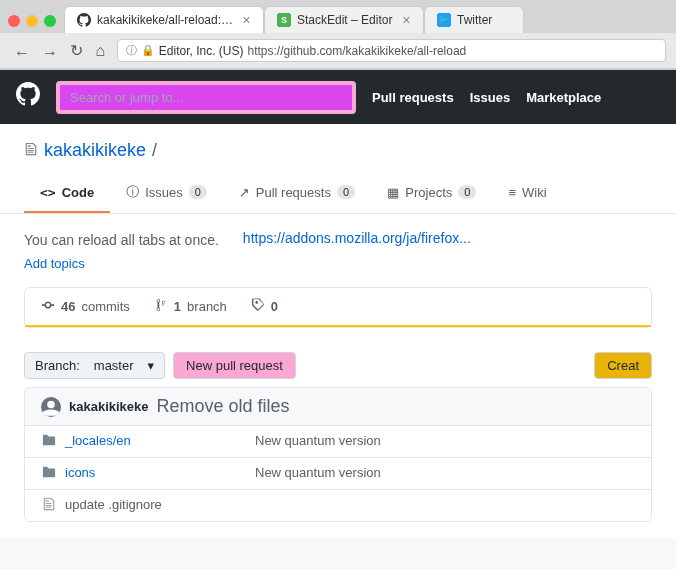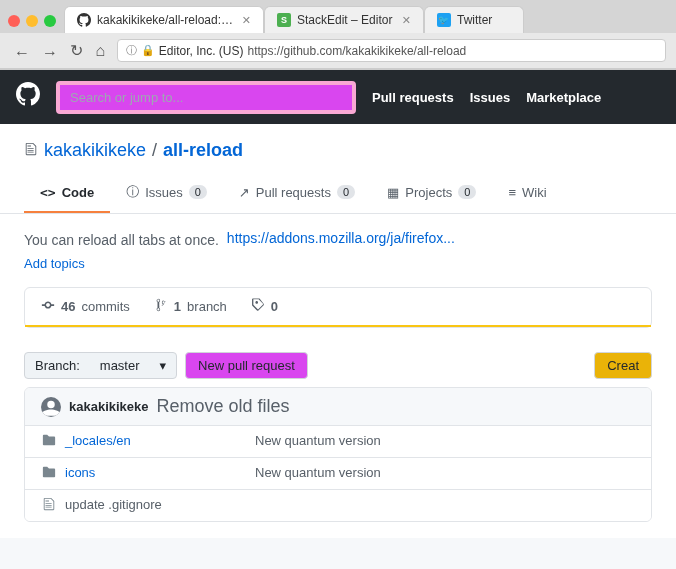--- a/index.html
+++ b/index.html
@@ -44,34 +44,34 @@
     .repo-name { color: #0366d6; text-decoration: none; font-weight: 600; }
 
     
     .repo-tabs { display: flex; gap: 0; }
     .repo-tab { display: flex; align-items: center; gap: 6px; padding: 10px 16px; font-size: 13px; color: #586069; border-bottom: 2px solid transparent; cursor: pointer; text-decoration: none; white-space: nowrap; }
     .repo-tab.active { color: #24292e; border-bottom-color: #f6803d; font-weight: 600; }
     .repo-tab .badge { background: #e1e4e8; color: #24292e; border-radius: 20px; padding: 1px 6px; font-size: 11px; }
 
     
     .repo-content { background: #fff; padding: 16px 24px; }
-    .repo-desc { display: flex; align-items: flex-start; gap: 8px; margin-bottom: 4px; }
+    .repo-desc { display: flex; align-items: flex-start; gap: 24px; margin-bottom: 4px; }
     .repo-desc-text { color: #586069; font-size: 14px; line-height: 1.5; }
     .repo-desc-link { color: #0366d6; text-decoration: none; }
     .add-topics { color: #0366d6; font-size: 13px; text-decoration: none; cursor: pointer; }
 
     
     .stats-bar { border: 1px solid #e1e4e8; border-radius: 6px; margin: 16px 0; background: #fff; }
     .stats-inner { display: flex; padding: 10px 16px; gap: 24px; align-items: center; border-bottom: 2px solid #f9c513; }
     .stat-item { display: flex; align-items: center; gap: 6px; font-size: 13px; color: #586069; }
 
     
     .branch-row { display: flex; align-items: center; gap: 8px; padding: 8px 0; }
-    .branch-btn { display: flex; align-items: center; gap: 20px; padding: 5px 10px; border: 1px solid #d1d5da; border-radius: 4px; background: #eff3f6; font-size: 13px; cursor: pointer; color: #24292e; }
-    .pull-req-btn { padding: 5px 12px; border: 1px solid #d1d5da; border-radius: 4px; background: #d946ef; font-size: 13px; cursor: pointer; color: #24292e; }
+    .branch-btn { display: flex; align-items: center; gap: 14px; padding: 5px 10px; border: 1px solid #d1d5da; border-radius: 4px; background: #eff3f6; font-size: 13px; cursor: pointer; color: #24292e; }
+    .pull-req-btn { padding: 5px 12px; border: 1px solid #d1d5da; border-radius: 4px; background: #f9a8d4; font-size: 13px; cursor: pointer; color: #24292e; }
     .create-btn { padding: 5px 12px; border: 1px solid #d1d5da; border-radius: 4px; background: #eab308; font-size: 13px; cursor: pointer; color: #24292e; margin-left: auto; }
 
     
     .file-table { border: 1px solid #e1e4e8; border-radius: 6px; overflow: hidden; }
     .commit-row { display: flex; align-items: center; gap: 8px; padding: 8px 16px; background: #f6f8fa; border-bottom: 1px solid #e1e4e8; }
     .commit-avatar { width: 20px; height: 20px; border-radius: 50%; background: #6a737d; overflow: hidden; display: flex; align-items: center; justify-content: center; }
     .commit-avatar svg { width: 20px; height: 20px; }
     .commit-user { color: #24292e; font-weight: 600; font-size: 13px; }
     .commit-msg { color: #586069; font-size: 18px; }
 
@@ -152,21 +152,20 @@
 
 <div class="repo-header">
   <div class="repo-breadcrumb">
     <span style="font-size:14px;color:#586069;">
       <svg height="14" width="14" viewBox="0 0 12 16" fill="#586069">
           <path d="M6 5H2V4h4v1zM2 8h7V7H2v1zm0 2h7V9H2v1zm0 2h7v-1H2v1zm10-7.5V14c0 .55-.45 1-1 1H1c-.55 0-1-.45-1-1V2c0-.55.45-1 1-1h7.5L12 4.5zM11 5L8 2H1v12h10V5z"></path>
         </svg>
     </span>
     <a class="repo-owner">kakakikikeke</a>
     <span class="repo-sep">/</span>
-    <a class="repo-name">all-reload</a>
   </div>
 
   <div class="repo-tabs">
     <a class="repo-tab active">
       <span style="font-family:monospace;">&lt;&gt;</span>
       <span>Code</span>
     </a>
     <a class="repo-tab">
       <span>ⓘ</span>
       <span>Issues</span>

